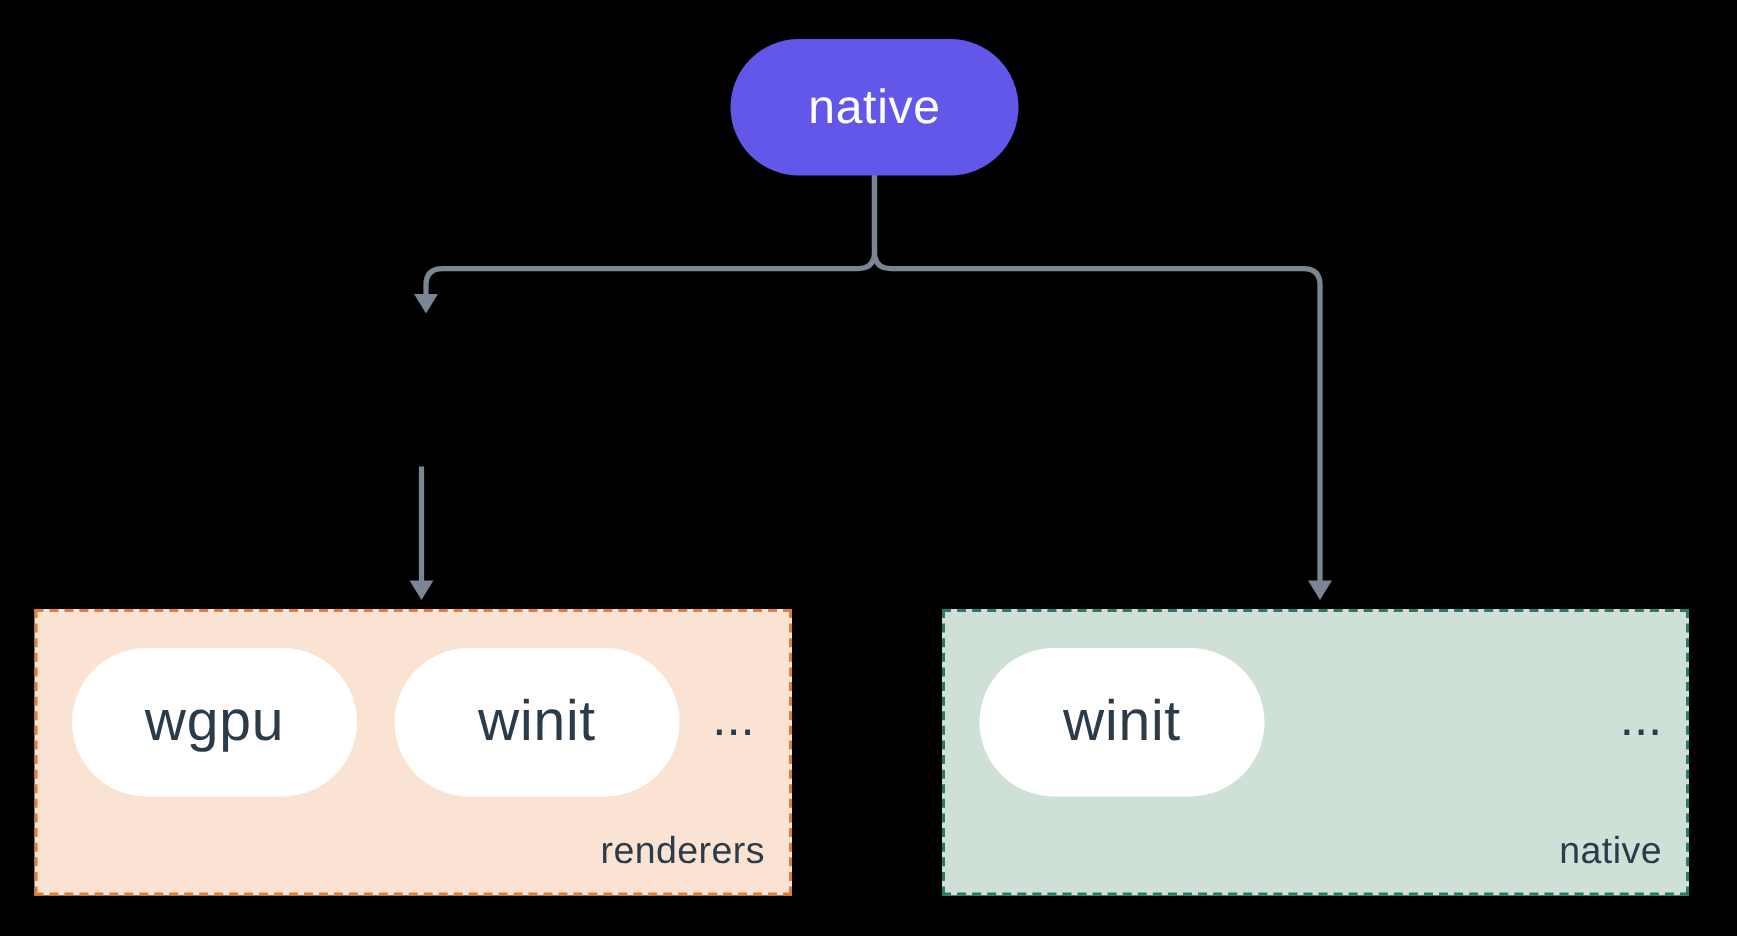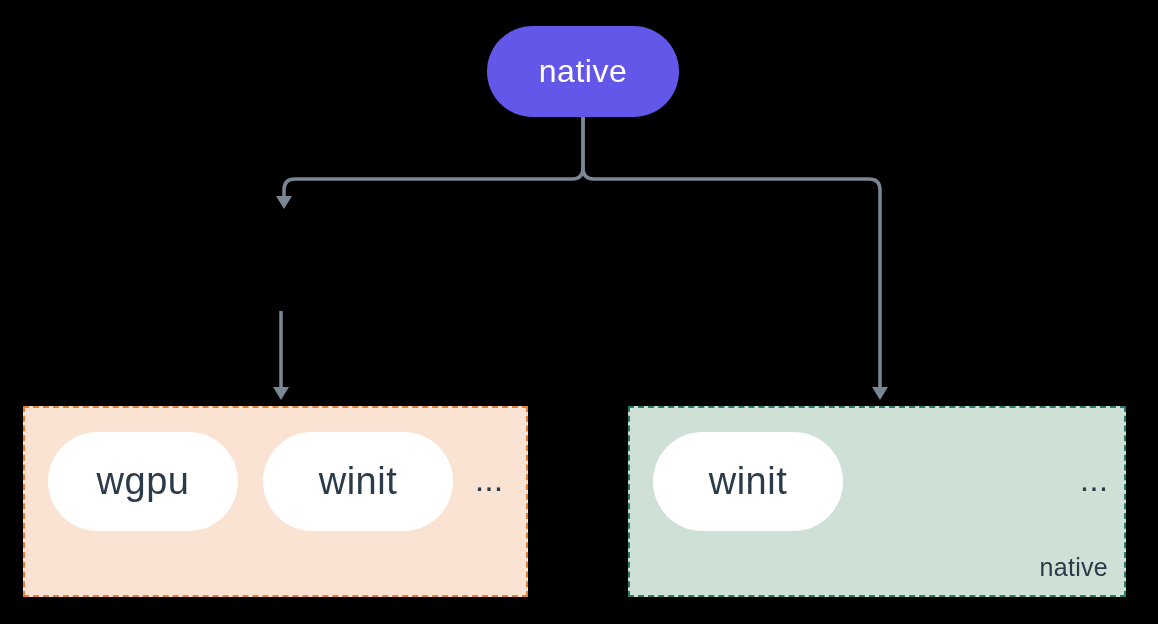--- a/index.html
+++ b/index.html
@@ -128,20 +128,21 @@
 
 
   <div class="group group-renderers">
     <div class="pill p1">
       <span>wgpu</span>
     </div>
     <div class="pill p2">
       <span>winit</span>
     </div>
     <div class="ellipsis">...</div>
+    <div class="group-label">renderers</div>
   </div>
 
   <div class="group group-shells">
     <div class="pill p1">
       <span>winit</span>
     </div>
     <div class="ellipsis">...</div>
     <div class="group-label">native</div>
   </div>
 

